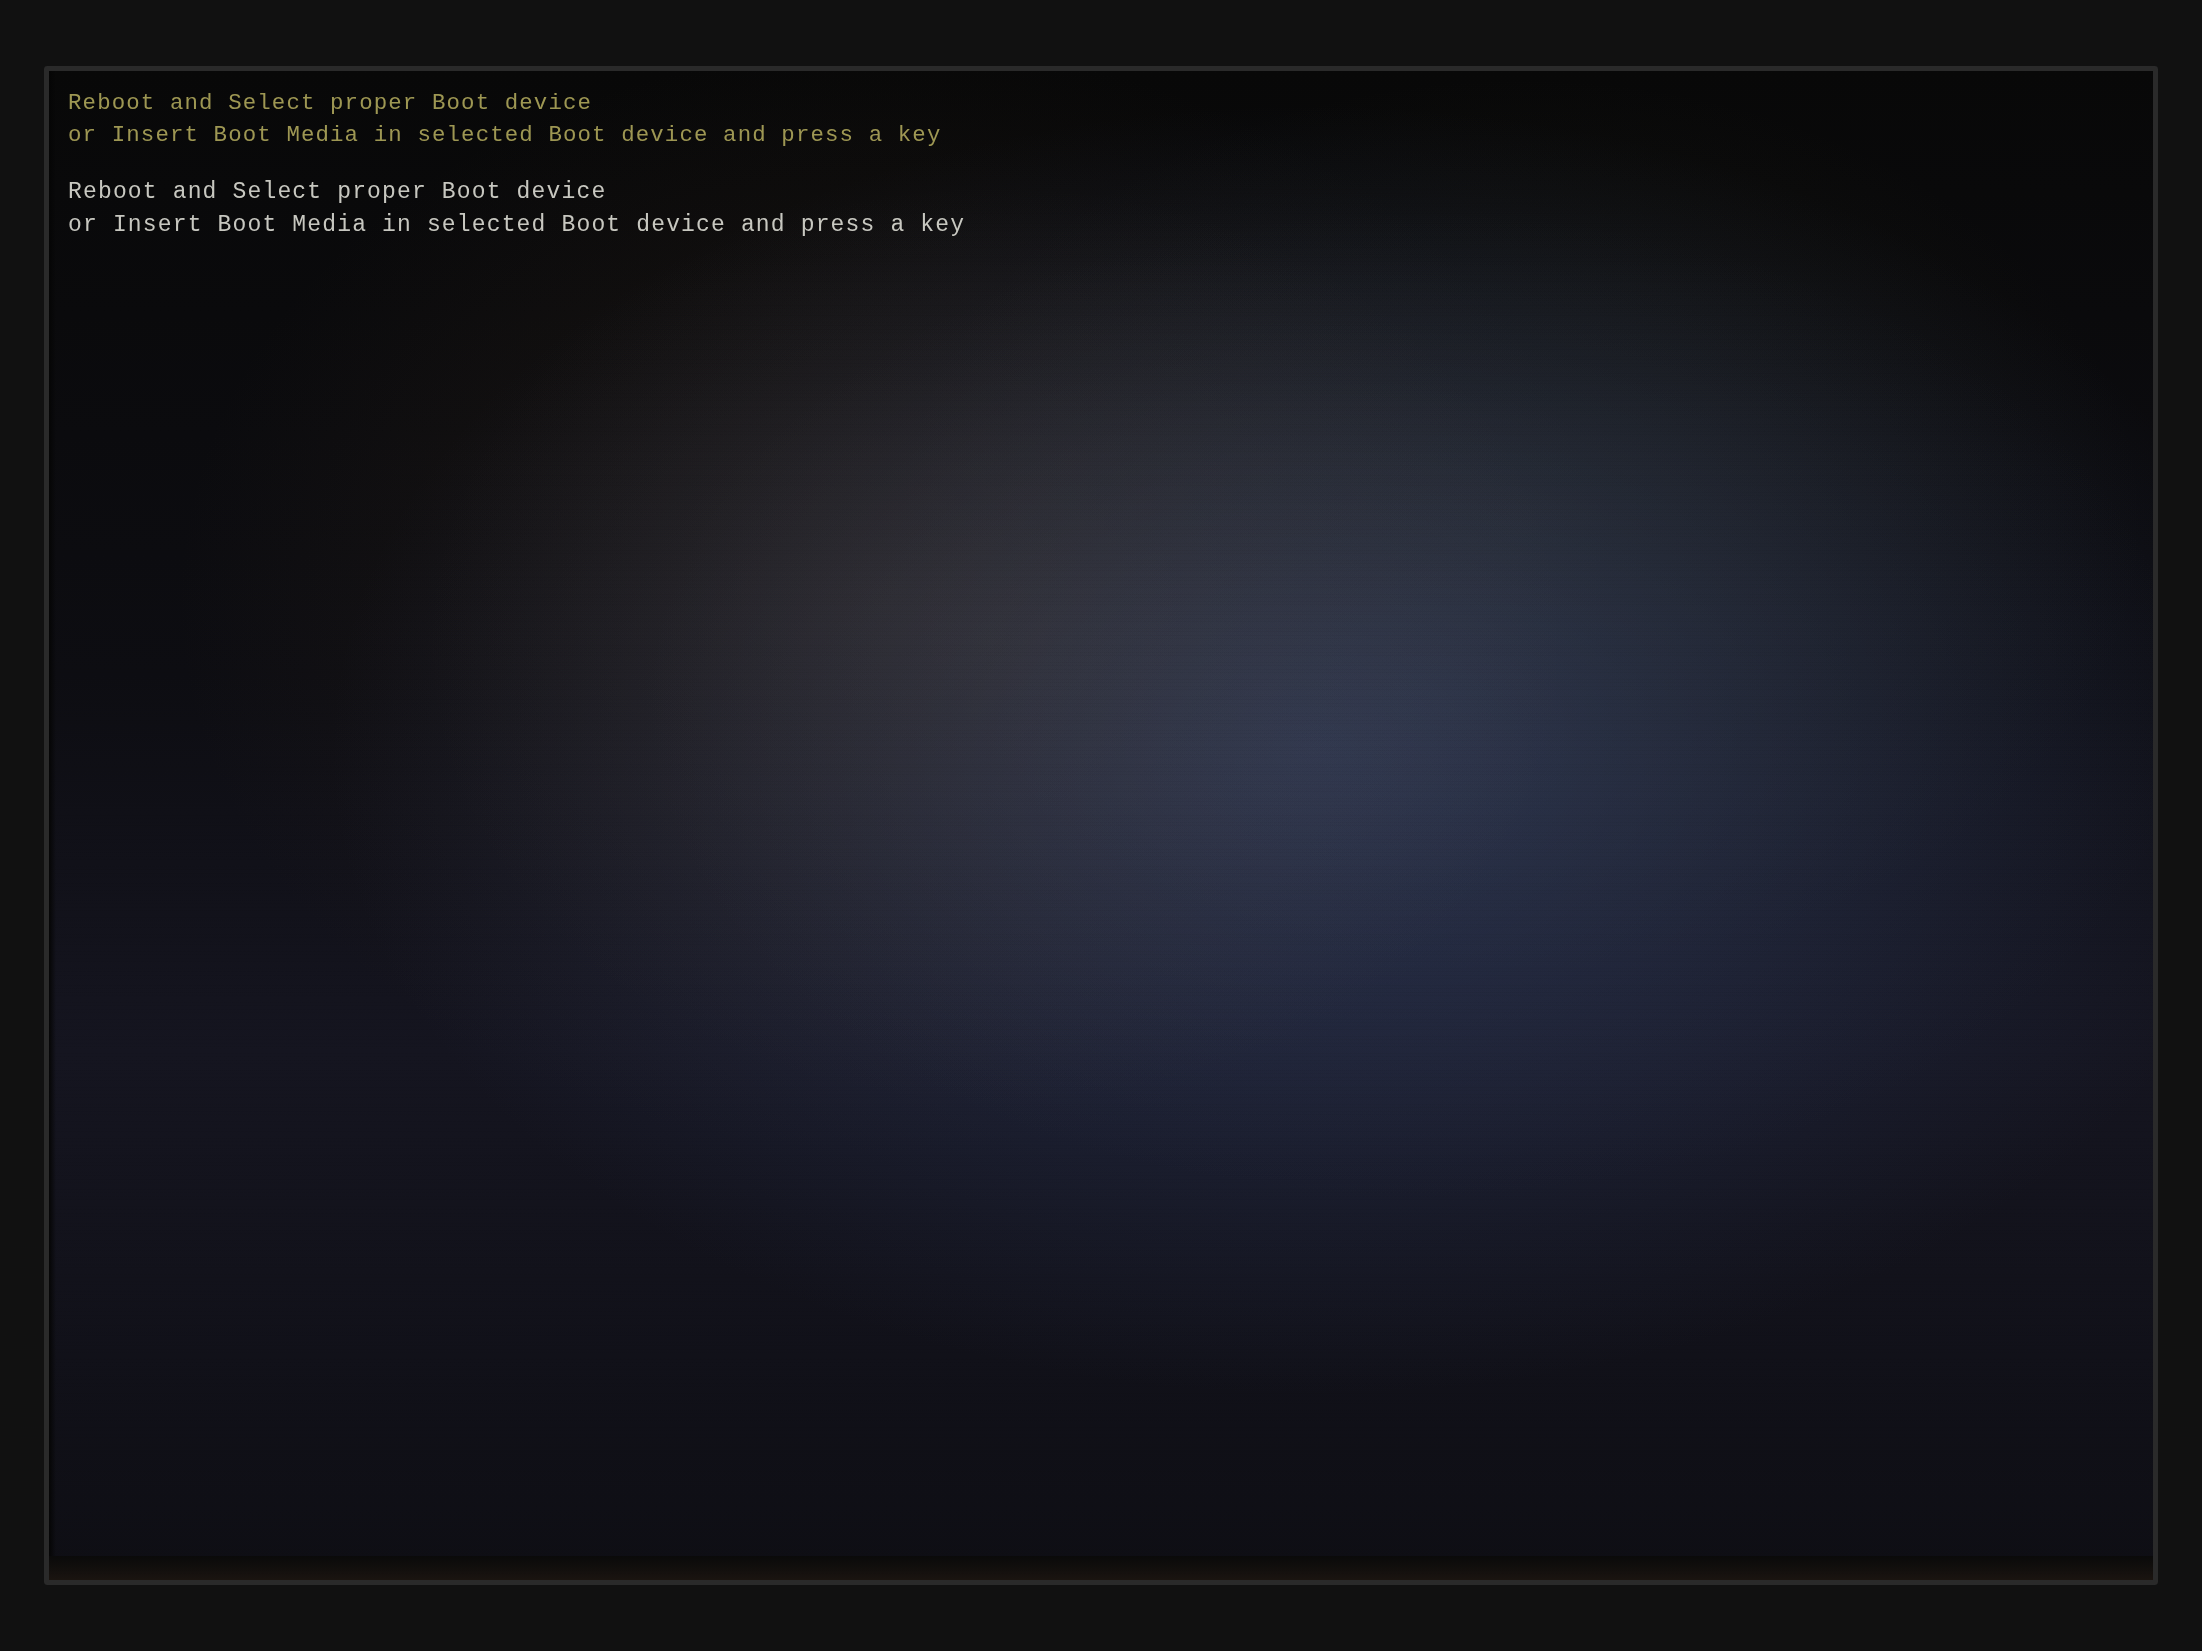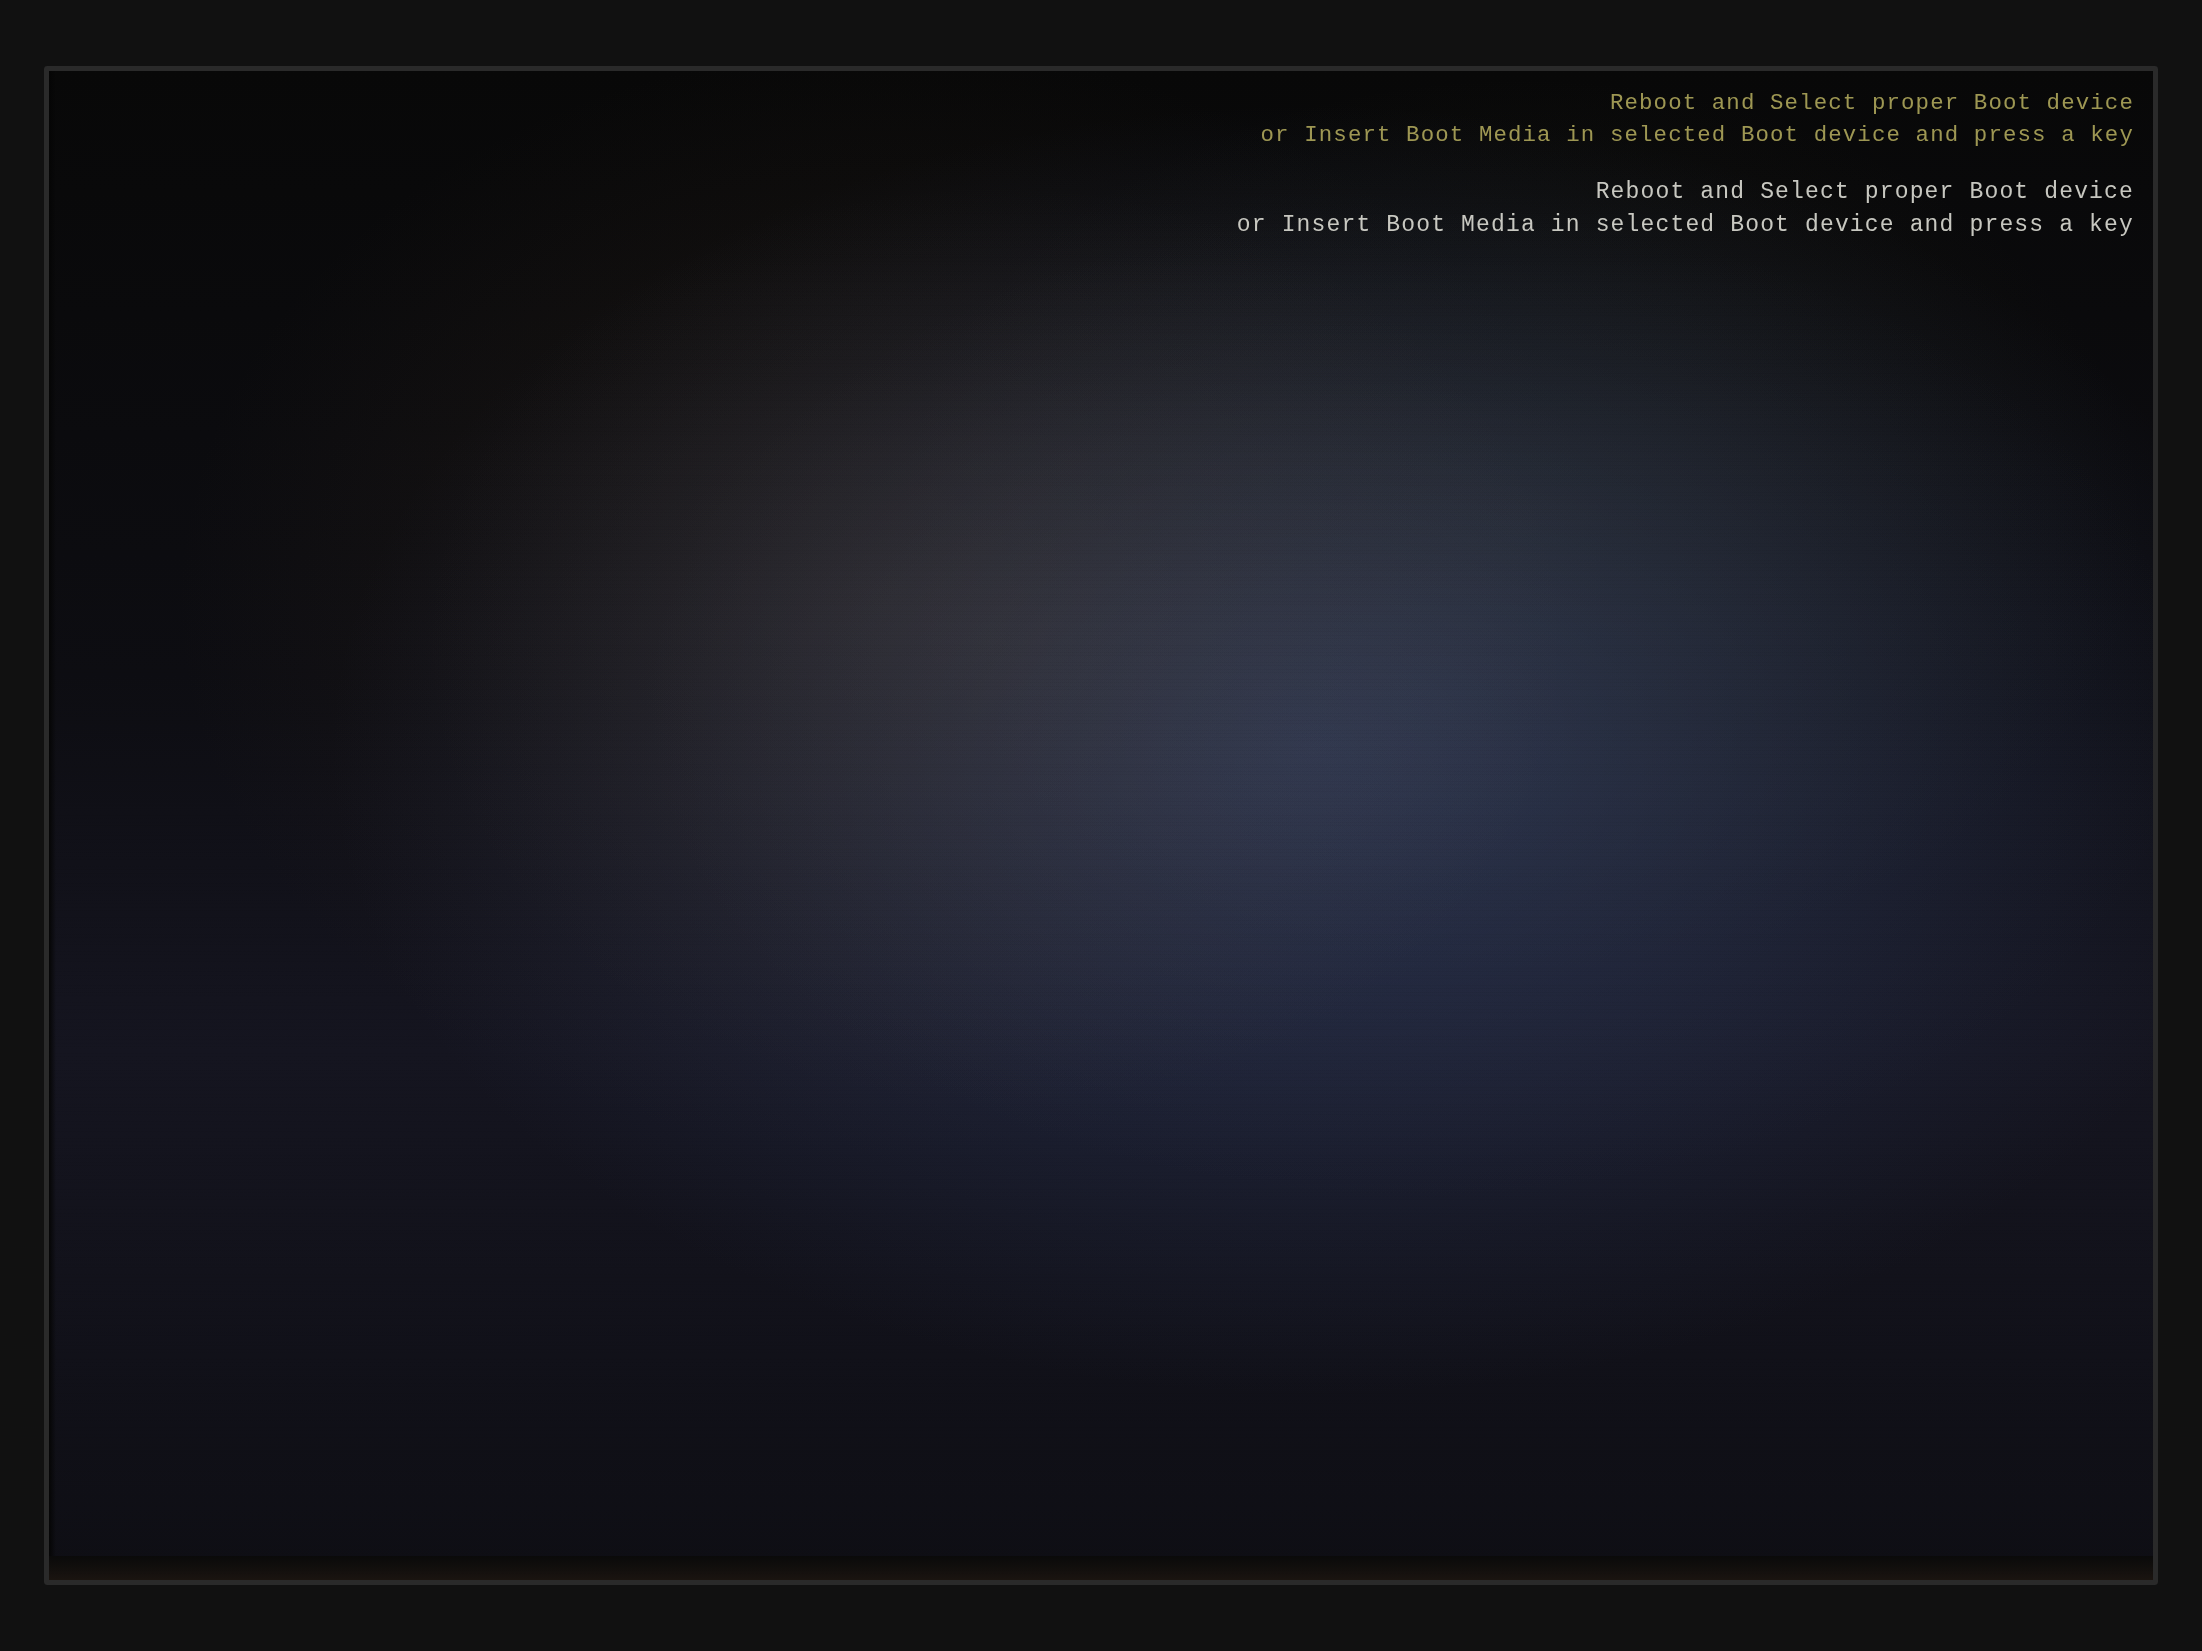--- a/index.html
+++ b/index.html
@@ -74,21 +74,20 @@
     }
 
     .text-content {
       position: absolute;
       top: 0;
       left: 0;
       right: 0;
       padding: 15.5px 19px;
       z-index: 3;
       font-family: 'Courier New', Courier, monospace;
-      text-align: right;
     }
 
     .message-block {
       margin-bottom: 24px;
     }
 
     .message-line {
       display: block;
       letter-spacing: 0.05em;
       line-height: 1.45;

